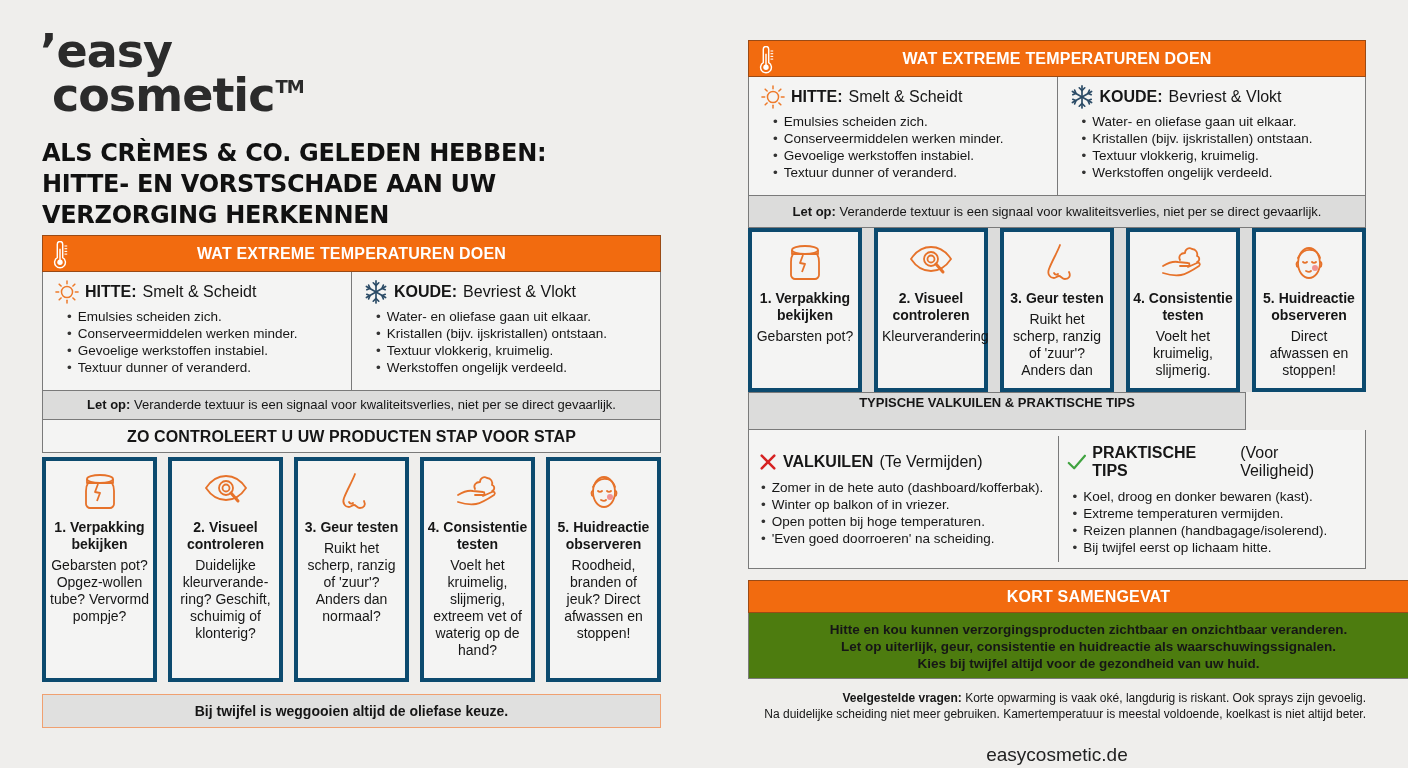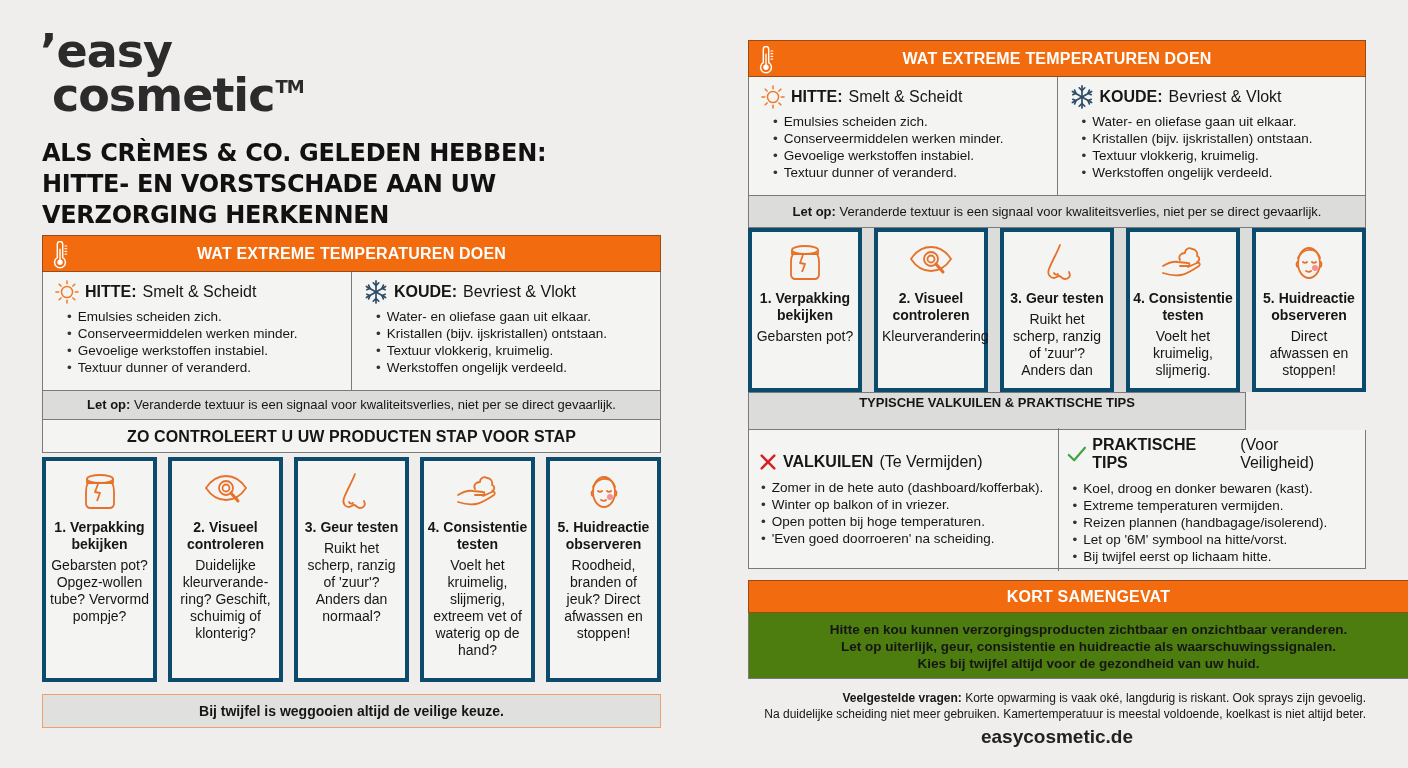--- a/index.html
+++ b/index.html
@@ -240,21 +240,21 @@
       <div class="ico">
         <svg width="40" height="40">
           <use href="#sym-face"></use>
         </svg>
       </div>
       <div class="st">5. Huidreactie observeren</div>
       <div class="sd">Roodheid, branden of jeuk? Direct afwassen en stoppen!</div>
     </div>
 </div>
 
-<div class="abs bottom-bar" style="left:42px; top:694px; width:619px; height:34px;">Bij twijfel is weggooien altijd de veilige keuze.</div>
+<div class="abs bottom-bar" style="left:42px; top:694px; width:619px; height:34px;">Bij twijfel is weggooien altijd de oliefase keuze.</div>
 
 <div class="abs" style="left:748px; top:40px; width:618px;">
   <div class="orange-head" style="height:37px;">
     <svg class="therm" width="18" height="28">
         <use href="#sym-therm"></use>
       </svg>
     <span>WAT EXTREME TEMPERATUREN DOEN</span>
   </div>
   <div class="two-col" style="height:118px;">
     <div class="col">
@@ -363,33 +363,32 @@
         <svg width="20" height="18">
           <use href="#sym-check"></use>
         </svg>
         <b>PRAKTISCHE TIPS</b>
         <span>(Voor Veiligheid)</span>
       </div>
     <ul class="bullets" style="padding-left:6px;">
       <li>Koel, droog en donker bewaren (kast).</li>
       <li>Extreme temperaturen vermijden.</li>
       <li>Reizen plannen (handbagage/isolerend).</li>
-      <li>Let op '6M' symbool na hitte/vorst.</li>
       <li>Bij twijfel eerst op lichaam hitte.</li>
     </ul>
   </div>
 </div>
 
 <div class="abs" style="left:748px; top:580px; width:681px;">
   <div class="orange-head" style="height:33px;">KORT SAMENGEVAT</div>
   <div class="summary-body" style="height:66px;">
     <div>Hitte en kou kunnen verzorgingsproducten zichtbaar en onzichtbaar veranderen.</div>
     <div>Let op uiterlijk, geur, consistentie en huidreactie als waarschuwingssignalen.</div>
     <div>Kies bij twijfel altijd voor de gezondheid van uw huid.</div>
   </div>
 </div>
 
 <div class="abs faq" style="left:748px; top:690px; width:618px;">
   <div><b>Veelgestelde vragen:</b><span> Korte opwarming is vaak oké, langdurig is riskant. Ook sprays zijn gevoelig.</span></div>
   <div>Na duidelijke scheiding niet meer gebruiken. Kamertemperatuur is meestal voldoende, koelkast is niet altijd beter.</div>
 </div>
 
-<div class="abs site" style="left:748px; top:726px; width:618px;font-weight:bold;">easycosmetic.de</div>
+<div class="abs site" style="left:748px; top:744px; width:618px;">easycosmetic.de</div>
 
 </body></html>

